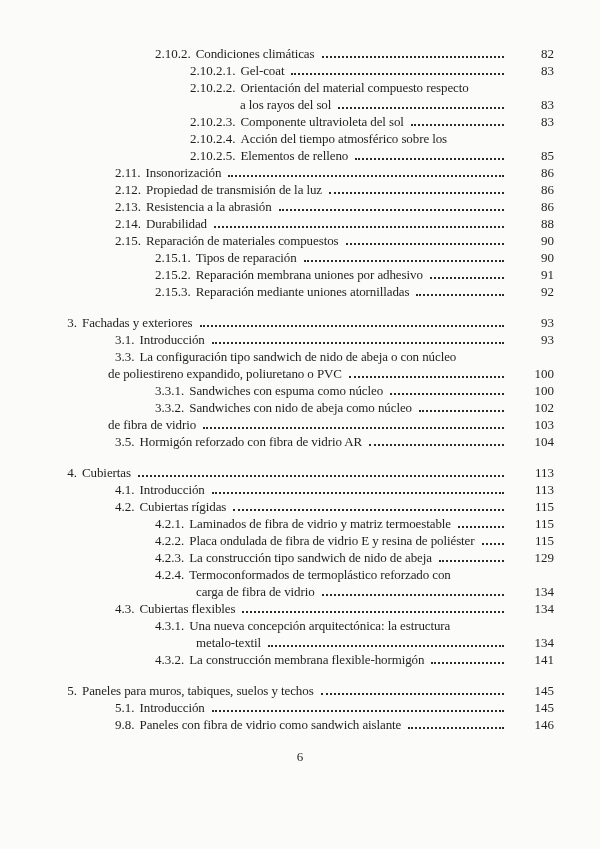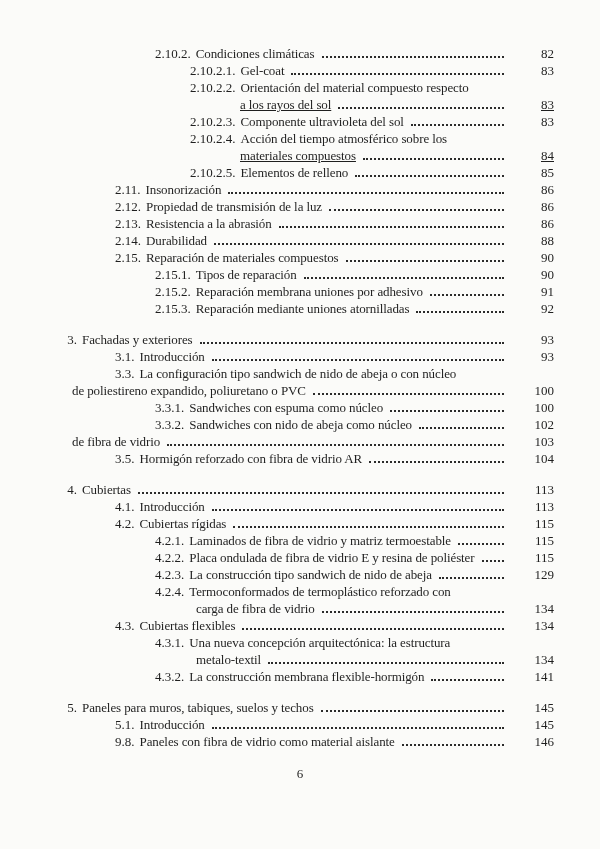--- a/index.html
+++ b/index.html
@@ -55,23 +55,23 @@
     width: 36px;
     flex: 0 0 auto;
     text-align: right;
   }
   
   .row.d1 { padding-left: 55px; }
   .row.d2 { padding-left: 115px; }
   .row.d3 { padding-left: 155px; }
   .row.d4 { padding-left: 190px; }
   
-  .row.c2 { padding-left: 72px; }
+  .row.c2 { padding-left: 108px; }
   .row.c3 { padding-left: 196px; }
-  .row.c4 { padding-left: 240px; text-decoration: underline; }
+  .row.c4 { padding-left: 240px; }
   .folio {
     margin-top: 16px;
     text-align: center;
     font-size: 13px;
   }
 </style>
 </head>
 <body>
 
 <div class="page">
@@ -103,25 +103,20 @@
           <span class="num">2.10.2.3.</span>
           <span class="txt">Componente ultravioleta del sol</span>
           <span class="dots"></span>
           <span class="pg">83</span>
         </div>
         <div class="row d4">
           <span class="num">2.10.2.4.</span>
           <span class="txt">Acción del tiempo atmosférico sobre los</span>
           <span class="spacer"></span>
         </div>
-        <div class="row c4">
-          <span class="txt">materiales compuestos</span>
-          <span class="dots"></span>
-          <span class="pg">84</span>
-        </div>
         <div class="row d4">
           <span class="num">2.10.2.5.</span>
           <span class="txt">Elementos de relleno</span>
           <span class="dots"></span>
           <span class="pg">85</span>
         </div>
         <div class="row d2">
           <span class="num">2.11.</span>
           <span class="txt">Insonorización</span>
           <span class="dots"></span>
@@ -295,20 +290,20 @@
           <span class="pg">145</span>
         </div>
         <div class="row d2">
           <span class="num">5.1.</span>
           <span class="txt">Introducción</span>
           <span class="dots"></span>
           <span class="pg">145</span>
         </div>
         <div class="row d2">
           <span class="num">9.8.</span>
-          <span class="txt">Paneles con fibra de vidrio como material aislante</span>
+          <span class="txt">Paneles con fibra de vidrio como sandwich aislante</span>
           <span class="dots"></span>
           <span class="pg">146</span>
         </div>
       </section>
     </main>
   <footer class="folio">6</footer>
 </div>
 
 </body></html>

